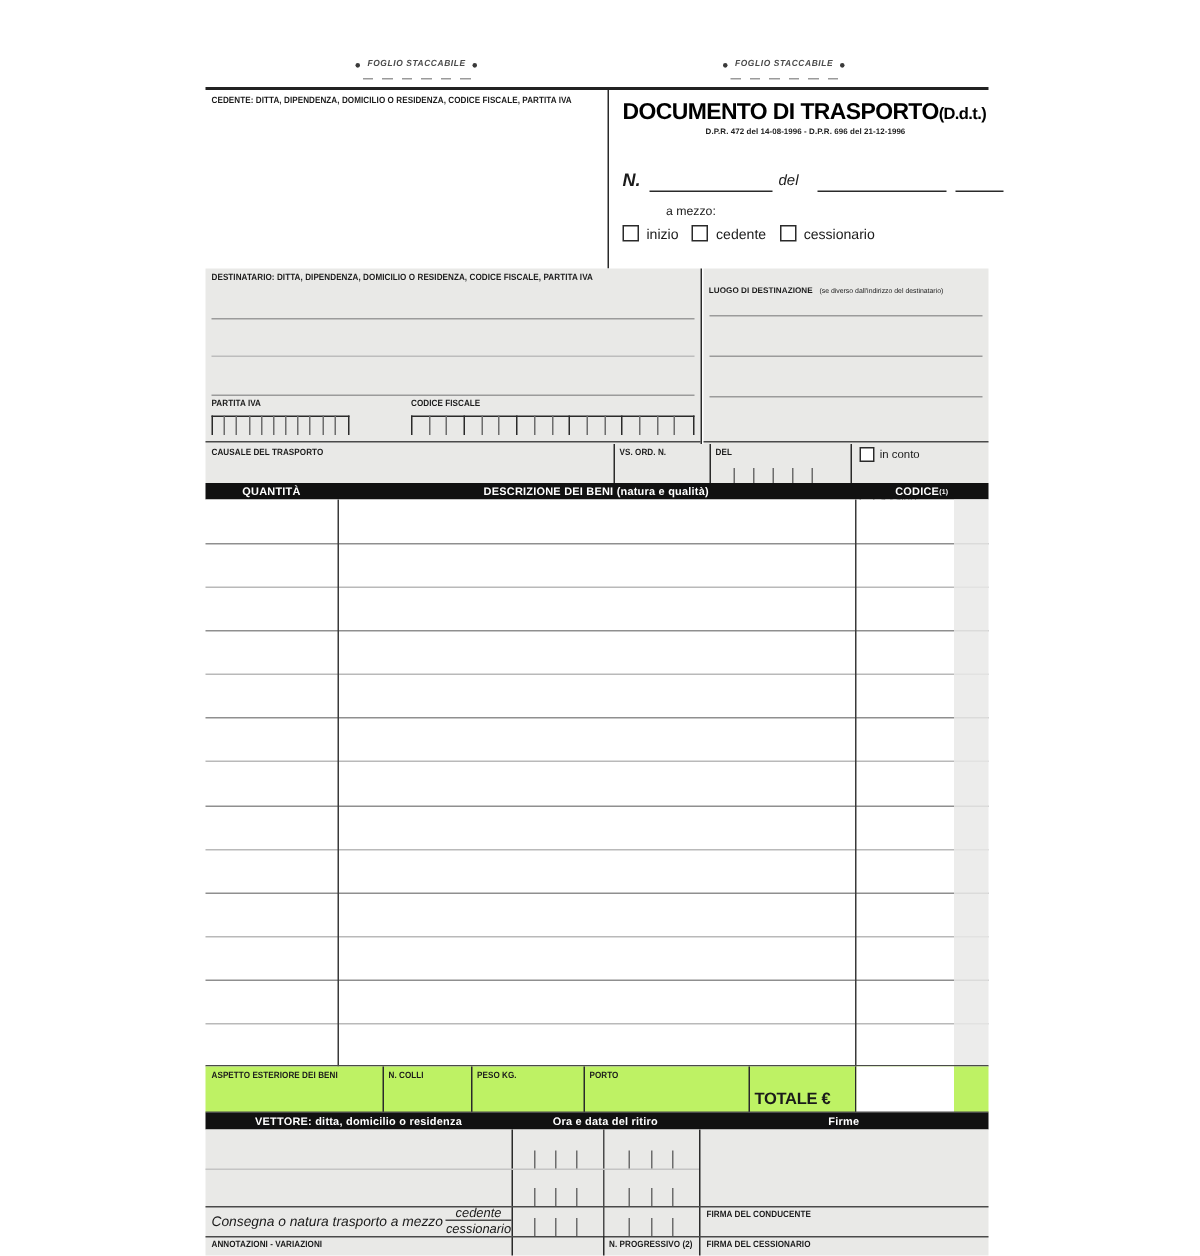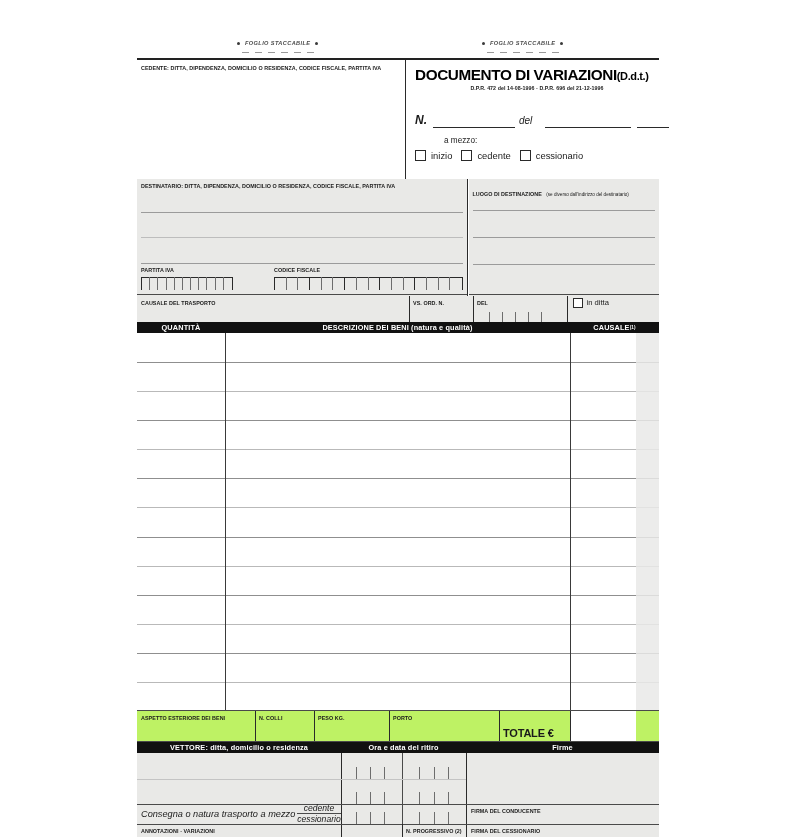--- a/index.html
+++ b/index.html
@@ -121,21 +121,21 @@
   <div class="doc">
     <div class="topline"></div>
 
     <div class="hdr">
       <div class="hdr-left">
         <div class="lbl cedente-lbl">CEDENTE: Ditta, Dipendenza, Domicilio o Residenza, Codice Fiscale, Partita IVA</div>
       </div>
       <div class="hdr-sep"></div>
       <div class="hdr-right">
         <div class="title">
-          <span>DOCUMENTO DI VARIAZIONI</span><small>(D.d.t.)</small>
+          <span>DOCUMENTO DI TRASPORTO</span><small>(D.d.t.)</small>
         </div>
         <div class="subtitle">D.P.R. 472 del 14-08-1996  -  D.P.R. 696 del 21-12-1996</div>
 
         <div class="numrow">
           <div class="num-n">N.</div>
           <div class="ul ul1"></div>
           <div class="num-del">del</div>
           <div class="ul ul2"></div>
           <div class="ul ul3"></div>
         </div>
@@ -231,33 +231,33 @@
           <i style="width: 16.6667%; height: 100%; border-right: 0.9px solid rgb(109, 109, 109);"></i>
           <i style="width: 16.6667%; height: 100%; border-right: 0.9px solid rgb(109, 109, 109);"></i>
           <i style="width: 16.6667%; height: 100%; border-right: 0.9px solid rgb(109, 109, 109);"></i>
           <i style="width: 16.6667%; height: 100%; border-right: 0.9px solid rgb(109, 109, 109);"></i>
           <i style="width: 16.6667%; height: 100%; border-right: none;"></i>
         </div>
       <div class="vline" style="left:430px;top:0;height:26px;"></div>
 
       <div style="position:absolute;left:436px;top:2px;display:flex;align-items:center;gap:4px;">
         <span class="box" style="width:7.5px;height:7.5px;"></span>
-        <span style="font-size:7.6px;">in ditta</span>
+        <span style="font-size:7.6px;">in conto</span>
       </div>
       <div style="position:absolute;left:436px;top:32px;display:flex;align-items:center;gap:4px;">
         <span class="box" style="width:7.5px;height:7.5px;"></span>
         <span style="font-size:7.6px;">a saldo</span>
       </div>
     </div>
 
     <div class="thead">
       <div class="th" style="left:0;width:88px;">QUANTITÀ</div>
       <div class="th" style="left:88px;width:345px;">DESCRIZIONE DEI BENI (natura e qualità)</div>
       <div class="th" style="left:433px;width:89px;">
-        <span>CAUSALE</span>
+        <span>CODICE</span>
           <sup style="font-size:4.6px;">(1)</sup>
       </div>
     </div>
 
     <div class="tbody">
       <div id="rowLines">
           <div class="hline" style="left: 0px; top: 29.08px; width: 522px; background: rgb(143, 143, 143);"></div>
           <div class="hline" style="left: 0px; top: 58.15px; width: 522px; background: rgb(185, 185, 185);"></div>
           <div class="hline" style="left: 0px; top: 87.23px; width: 522px; background: rgb(143, 143, 143);"></div>
           <div class="hline" style="left: 0px; top: 116.31px; width: 522px; background: rgb(185, 185, 185);"></div>

